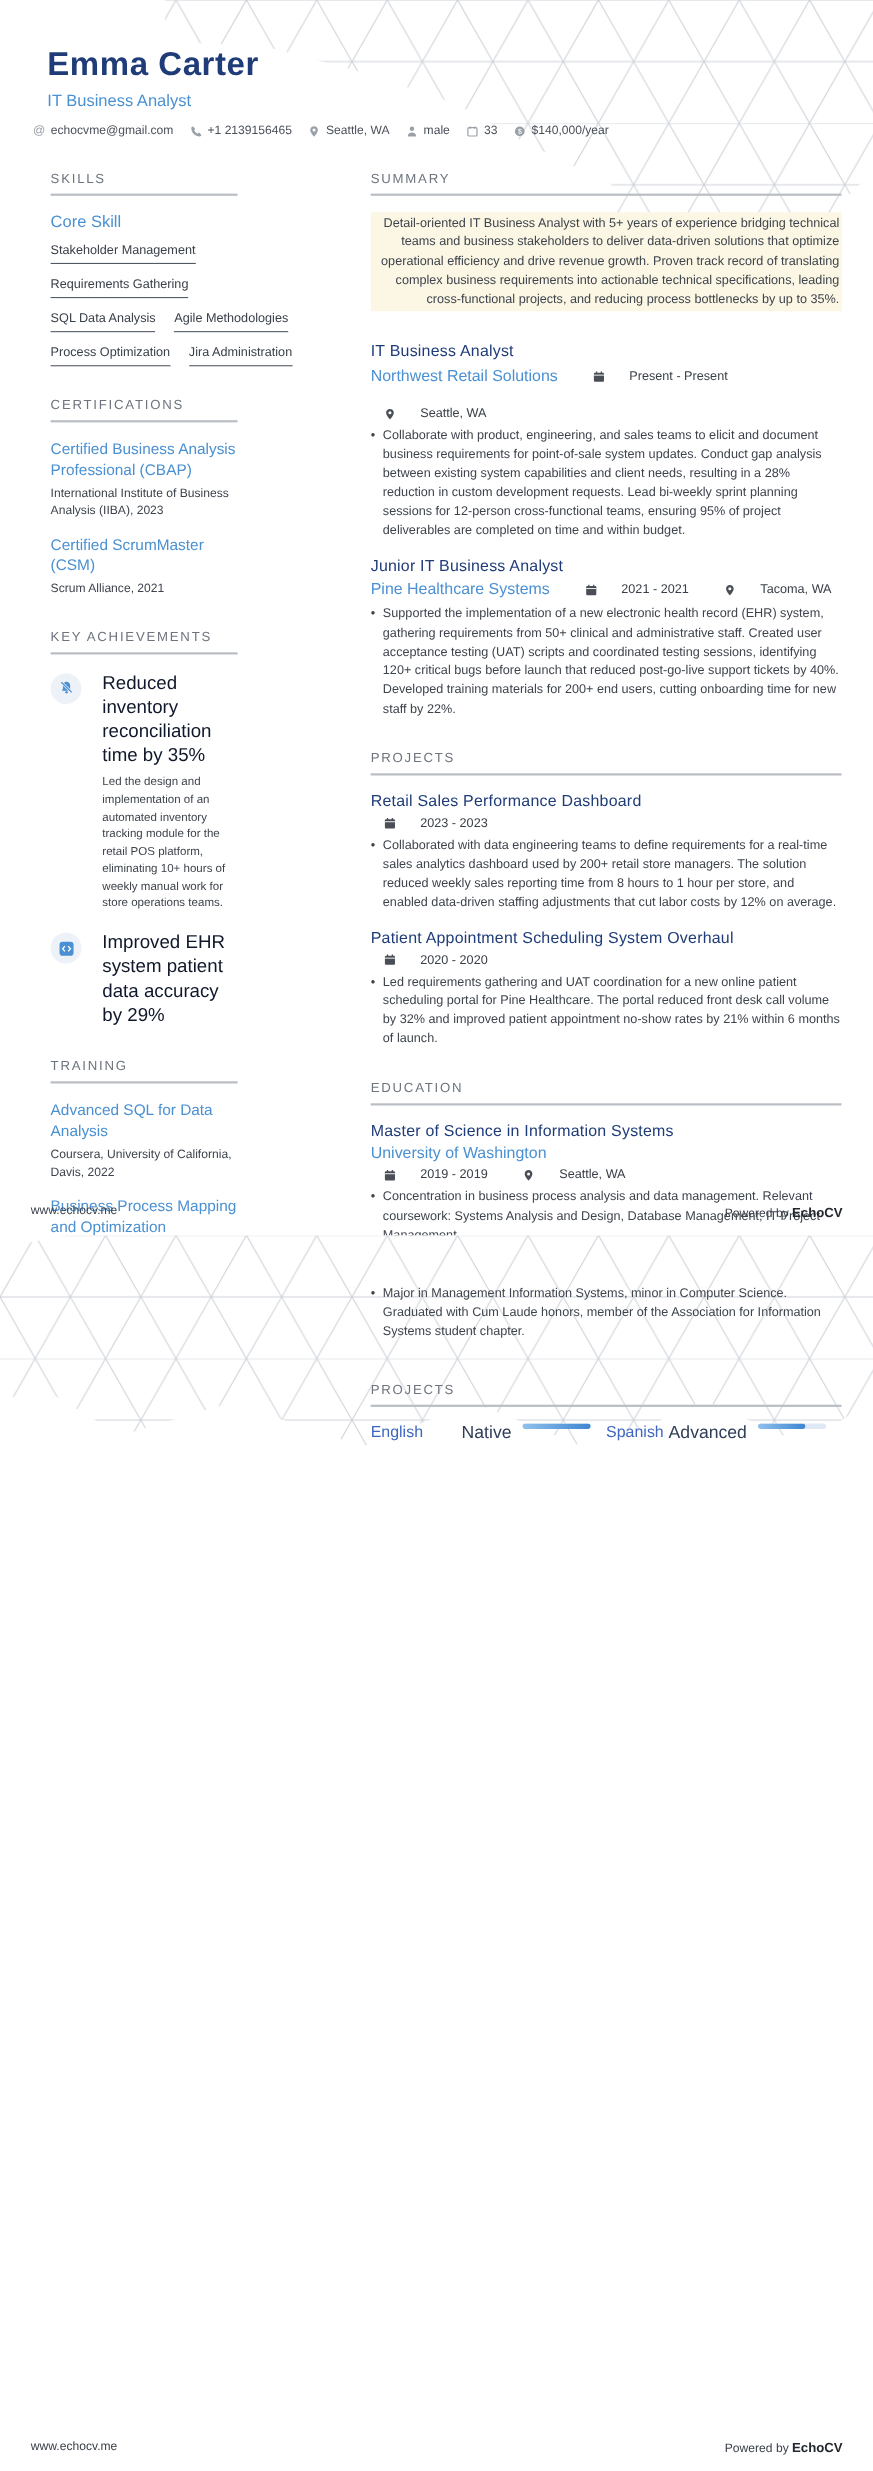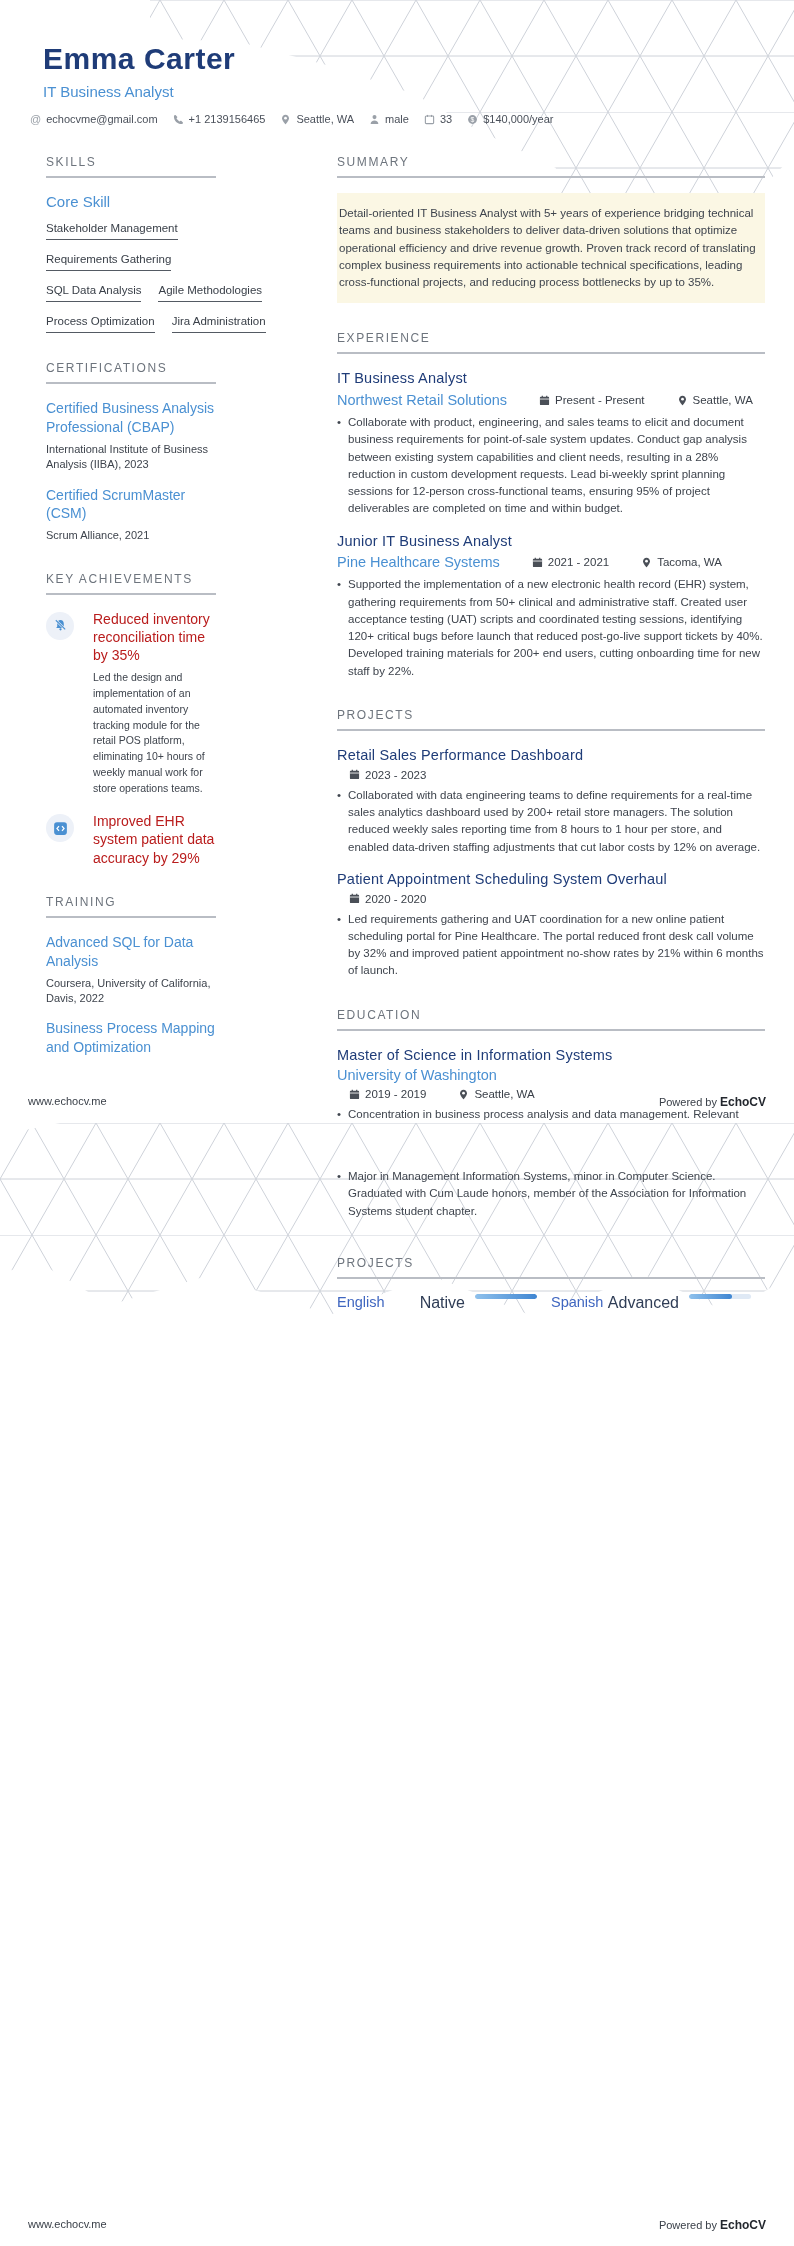--- a/index.html
+++ b/index.html
@@ -29,30 +29,30 @@
   .chips { display:flex; flex-wrap:wrap; column-gap:17px; row-gap:13px; width:235px; }
   .chip { font-size:11.5px; color:#3a4049; padding-bottom:5px; border-bottom:1.5px solid #545a63; white-space:nowrap; }
 
   
   .cert-name { font-size:14px; color:#4a90d2; line-height:1.35; margin-bottom:5px; }
   .cert-org { font-size:11px; color:#3e444d; line-height:1.4; margin-bottom:13px; }
 
   
   .ach { position:relative; padding-left:47px; margin-bottom:16px; }
   .ach-ic { position:absolute; left:0; top:2px; width:28px; height:28px; border-radius:50%; background:#edf1f8; display:flex; align-items:center; justify-content:center; }
-  .ach-title { font-size:14px; color:#b91c1c; font-weight:500; line-height:1.3; margin-bottom:6px; }
+  .ach-title { font-size:17px; color:#0f172a; font-weight:500; line-height:1.3; margin-bottom:6px; }
   .ach-desc { font-size:10.5px; color:#3e444d; line-height:1.5; }
 
   
-  .summary-p { font-size:11.5px; line-height:1.5; color:#3e444d; background:#fbf7e4; padding:12px 2px; }
+  .summary-p { font-size:11.5px; line-height:1.5; color:#3e444d; background:#fbf7e4; padding:2px 2px;text-align:right; }
   .entry { margin-bottom:14px; }
   .entry-title { font-size:14.5px; color:#1f3c78; font-weight:500; letter-spacing:0.2px; line-height:1.3; }
   .entry-sub { display:flex; align-items:center; gap:20px; margin-top:4px; flex-wrap:wrap; }
   .entry-org { font-size:14.5px; color:#4a90d2; }
-  .meta { display:flex; align-items:center; gap:5px; font-size:11.5px; color:#3a4049;padding-left:12px; }
+  .meta { display:flex; align-items:center; gap:22px; font-size:11.5px; color:#3a4049;padding-left:12px; }
   .micon { display:inline-flex; }
   .bullet { display:flex; gap:7px; font-size:11.5px; line-height:1.5; color:#3e444d; margin-top:6px; }
   .dot { line-height:1.5; }
 
   
   .page-footer { position:absolute; left:28px; right:28px; bottom:14px; display:flex; justify-content:space-between; align-items:flex-start; z-index:2; }
   .f-site { font-size:11px; color:#3a4049; }
   .f-pow { font-size:11px; color:#3a4049; }
   .f-brand { font-size:12px; font-weight:700; color:#23272e; margin-left:3px; }
 
@@ -200,21 +200,20 @@
       </div>
 
       <div class="col-right">
 
         <div class="sect">
           <div class="section-head">SUMMARY</div>
           <p class="summary-p">Detail-oriented IT Business Analyst with 5+ years of experience bridging technical teams and business stakeholders to deliver data-driven solutions that optimize operational efficiency and drive revenue growth. Proven track record of translating complex business requirements into actionable technical specifications, leading cross-functional projects, and reducing process bottlenecks by up to 35%.</p>
         </div>
 
         <div class="sect">
-          <div class="section-head">EXPERIENCE</div>
 
           <div class="entry">
             <div class="entry-title">IT Business Analyst</div>
             <div class="entry-sub">
               <span class="entry-org">Northwest Retail Solutions</span>
               <span class="meta">
                 <span class="micon">
                     <svg width="11" height="11" viewBox="0 0 12 12">
                       <rect x="1" y="2" width="10" height="9" rx="1" fill="#4a4f57"></rect>
                       <line x1="3.6" y1="0.7" x2="3.6" y2="2.8" stroke="#4a4f57" stroke-width="1.3"></line>

